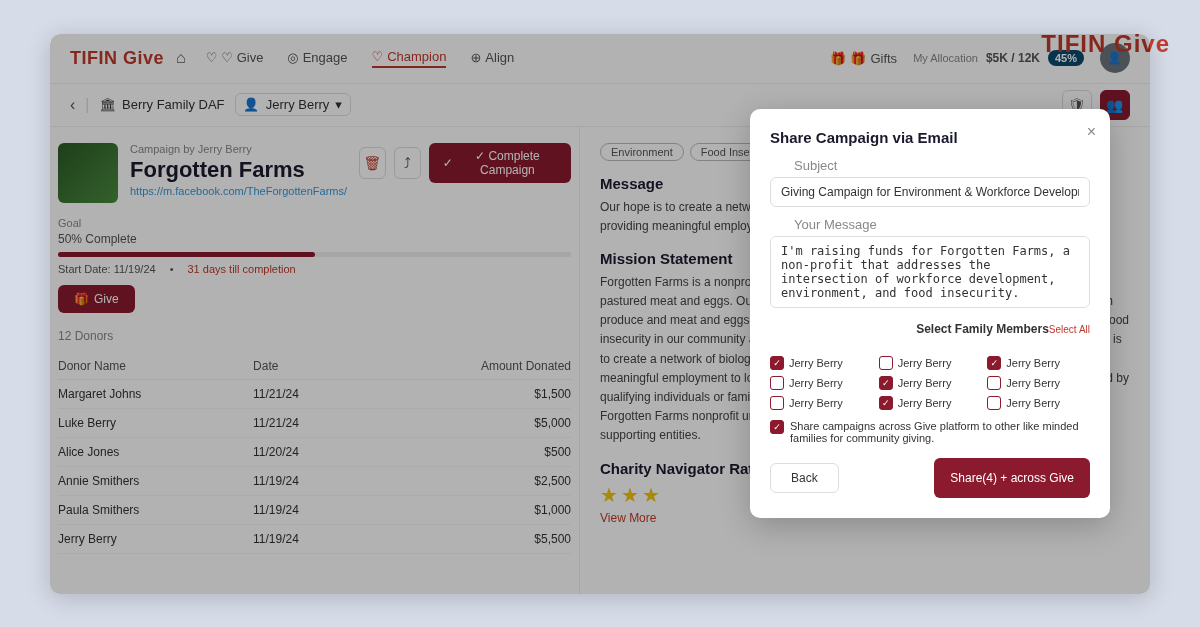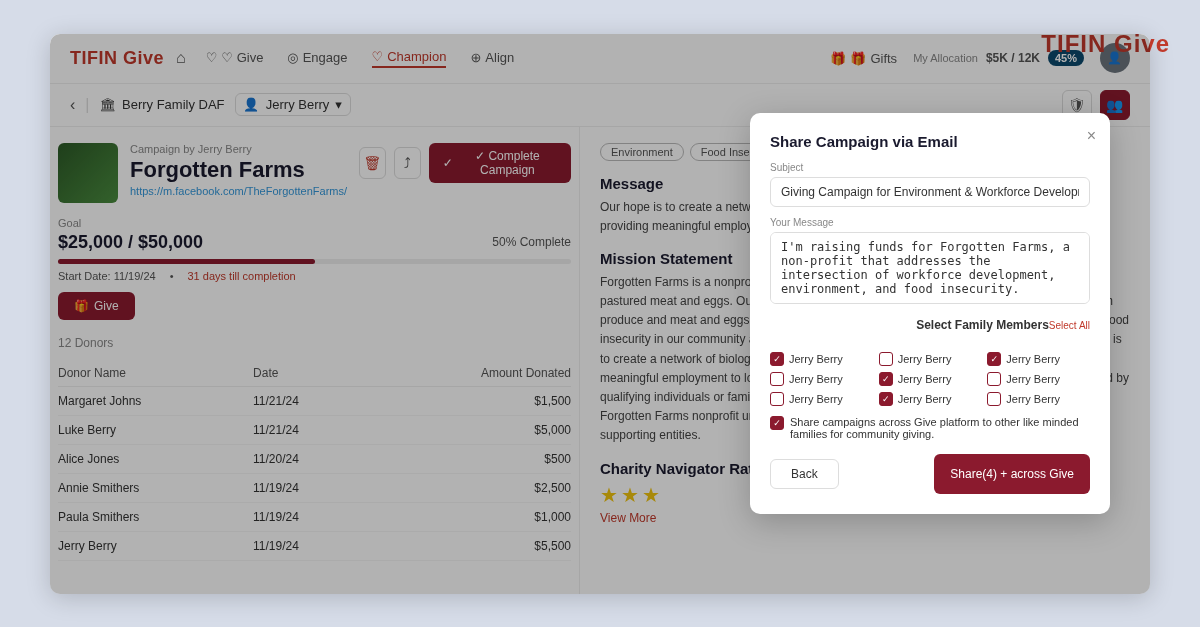--- a/index.html
+++ b/index.html
@@ -435,24 +435,25 @@
     .modal-close {
       position: absolute;
       top: 14px; right: 14px;
       font-size: 16px;
       color: #888;
       cursor: pointer;
       background: none;
       border: none;
     }
     .modal-label {
-      font-size: 10px;
+      font-size: 13px;
       color: #888;
       margin-bottom: 4px;
       font-weight: 500;
+      margin-left: 24px;
     }
     .modal-input {
       width: 100%;
       border: 1px solid #ddd;
       border-radius: 6px;
       padding: 7px 10px;
       font-size: 12px;
       color: #333;
       margin-bottom: 10px;
       outline: none;
@@ -631,21 +632,20 @@
           <button class="complete-btn">
             <span>✓</span>
             <span>✓ Complete Campaign</span>
           </button>
         </div>
       </div>
 
       <div class="goal-section">
         <div class="goal-label">Goal</div>
         <div class="goal-row">
-          <span class="goal-amount">$25,000 / $50,000</span>
           <span class="goal-pct">50% Complete</span>
         </div>
         <div class="progress-bar-bg">
           <div class="progress-bar-fill"></div>
         </div>
         <div class="start-date-row">
           <span>Start Date: 11/19/24</span>
           <span>•</span>
           <span class="days-left">31 days till completion</span>
         </div>

